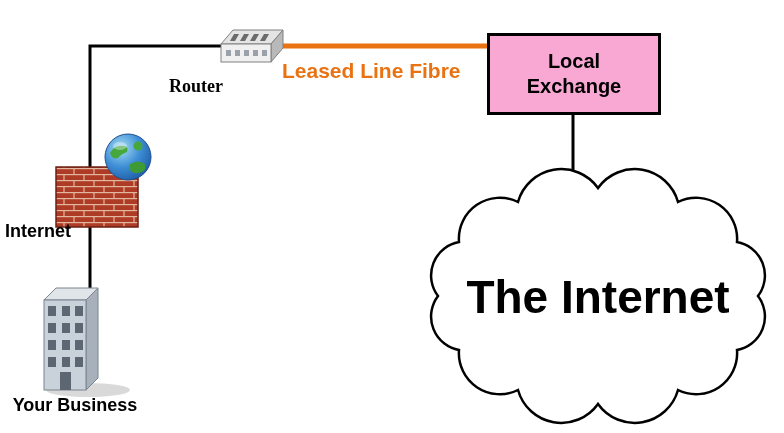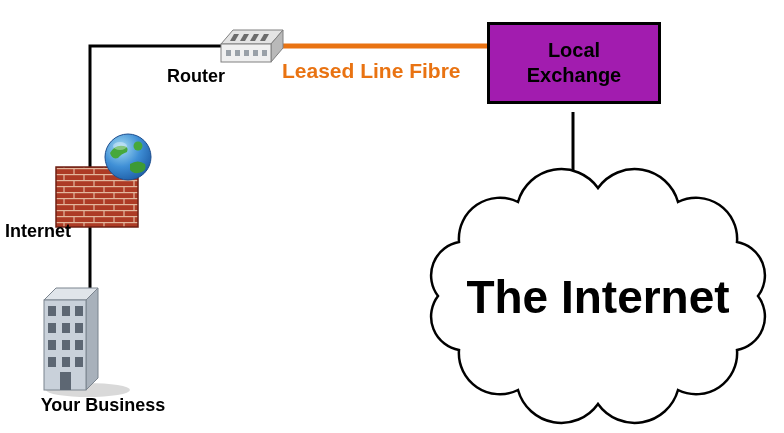--- a/index.html
+++ b/index.html
@@ -3,28 +3,28 @@
 <meta charset="utf-8">
 <style>
   html,body { margin:0; padding:0; background:#fff; }
   .canvas {
     position:relative; width:784px; height:433px;
     background:#ffffff; overflow:hidden;
     font-family:"Liberation Sans", sans-serif;
   }
   .diagram-svg { position:absolute; left:0; top:0; }
   .label { position:absolute; font-weight:bold; color:#000; white-space:nowrap; }
-  .router-label   { left:156px; top:66px;  width:80px;  text-align:center; font-size:18px; }
+  .router-label   { left:156px; top:76px;  width:80px;  text-align:center; font-size:18px;font-family:Liberation Serif, serif; }
   .leased-label   { left:282px; top:11px;  font-size:21px; color:#E97312;margin-top:48px; }
   .firewall-label { left:5px;   top:221px; font-size:18px; }
-  .business-label { left:0px;   top:395px; width:150px; text-align:center; font-size:18px;padding-left:28px; }
+  .business-label { left:0px;   top:395px; width:150px; text-align:center; font-size:18px; }
   .internet-label { left:448px; top:270px; width:300px; text-align:center; font-size:46px; white-space:nowrap; }
   .exchange-box {
-    position:absolute; left:487px; top:22px; width:168px; height:76px;
-    border:3px solid #000; background:#a21caf;
+    position:absolute; left:487px; top:33px; width:168px; height:76px;
+    border:3px solid #000; background:#f9a8d4;
     display:flex; align-items:center; justify-content:center;
   }
   .exchange-text {
     width:104px; text-align:center; font-weight:bold; font-size:20px;
     line-height:1.25; color:#000; white-space:normal;
   }
 </style>
 </head>
 <body>
 

